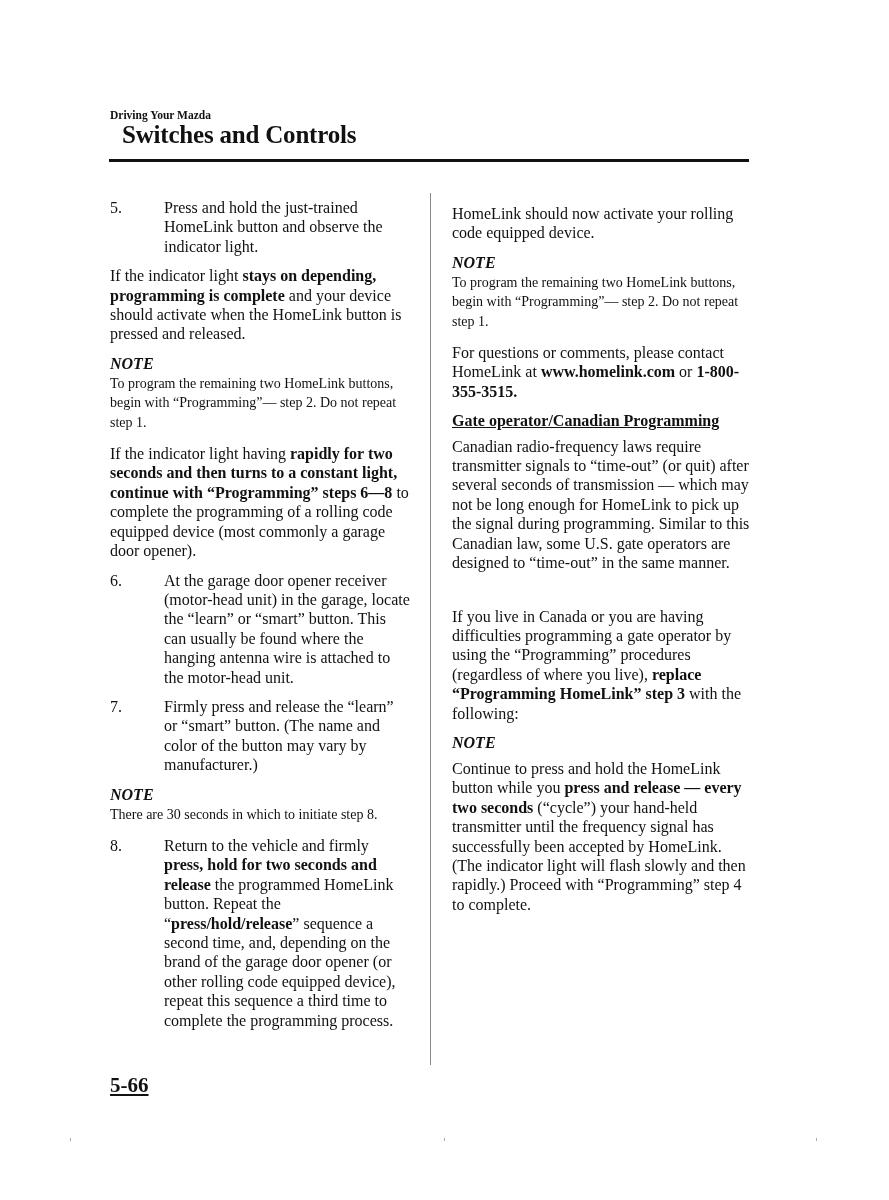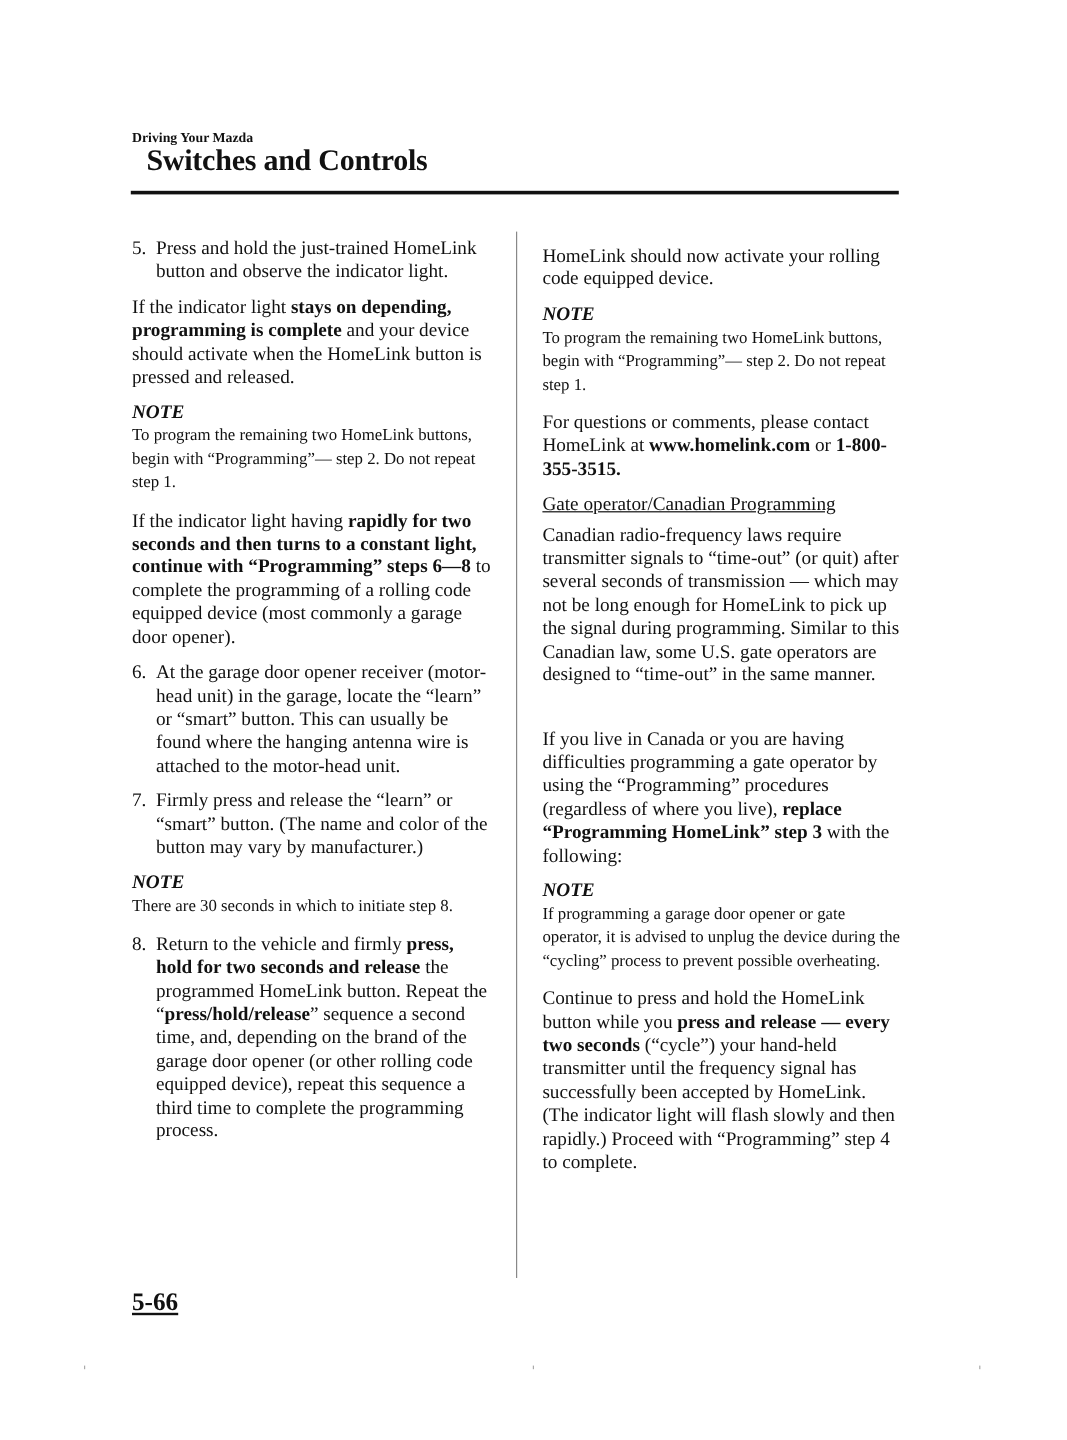--- a/index.html
+++ b/index.html
@@ -8,25 +8,25 @@
   .section-label { position: absolute; left: 110px; top: 109px; font-size: 11.5px; font-weight: bold; }
   .page-title { position: absolute; left: 110px; top: 121px; font-size: 25px; font-weight: bold; letter-spacing: -0.2px; margin-left: 12px; }
   .title-rule { position: absolute; left: 109px; top: 159px; width: 640px; height: 3px; background: #111; }
   .col { position: absolute; top: 198px; font-size: 16px; line-height: 19.4px; }
   .col-left { left: 110px; width: 300px; }
   .col-right { left: 452px; width: 300px; }
   .divider { position: absolute; left: 430px; top: 193px; width: 1px; height: 872px; background: #888; }
   p { margin: 6px 0 10px 0; }
   .step { display: flex; margin: 0 0 10px 0; }
   .step-num { width: 20px; flex: none; }
-  .step-body { flex: 1; }
+  .step-body { flex: 1; margin-left: 34px; }
   .note-head { font-weight: bold; font-style: italic; font-size: 16px; margin: 0; line-height: 20px; }
   .note-body { font-size: 14px; line-height: 19.4px; margin: 0 0 12px 0; }
   b { font-weight: bold; }
-  .subhead { font-weight: normal; text-decoration: underline; margin: 0 0 6px 0; }
+  .subhead { font-weight: bold; text-decoration: underline; margin: 0 0 6px 0; }
   .gap { height: 18px; }
   .page-num { position: absolute; left: 110px; top: 1073px; font-size: 21px; font-weight: bold; text-decoration: underline; }
   .crop-dot { position: absolute; width: 1px; height: 3px; background: #aaa; top: 1138px; }
 </style>
 </head>
 <body>
 
 <div class="section-label">Driving Your Mazda</div>
 <div class="page-title">Switches and Controls</div>
 <div class="title-rule"></div>
@@ -68,21 +68,20 @@
     <p class="note-head">NOTE</p>
     <p class="note-body">To program the remaining two HomeLink buttons, begin with “Programming”— step 2. Do not repeat step 1.</p>
   </div>
   <p><span>For questions or comments, please contact HomeLink at </span><b>www.homelink.com</b><span> or </span><b>1-800-355-3515.</b></p>
   <p class="subhead">Gate operator/Canadian Programming</p>
   <p>Canadian radio-frequency laws require transmitter signals to “time-out” (or quit) after several seconds of transmission — which may not be long enough for HomeLink to pick up the signal during programming. Similar to this Canadian law, some U.S. gate operators are designed to “time-out” in the same manner.</p>
   <div class="gap"></div>
   <p><span>If you live in Canada or you are having difficulties programming a gate operator by using the “Programming” procedures (regardless of where you live), </span><b>replace “Programming HomeLink” step 3</b><span> with the following:</span></p>
   <div>
     <p class="note-head">NOTE</p>
-    <p class="note-body">If programming a garage door opener or gate operator, it is advised to unplug the device during the “cycling” process to prevent possible overheating.</p>
   </div>
   <p><span>Continue to press and hold the HomeLink button while you </span><b>press and release — every two seconds</b><span> (“cycle”) your hand-held transmitter until the frequency signal has successfully been accepted by HomeLink. (The indicator light will flash slowly and then rapidly.) Proceed with “Programming” step 4 to complete.</span></p>
 </div>
 
 <div class="page-num">5-66</div>
 <div class="crop-dot" style="left:70px"></div>
 <div class="crop-dot" style="left:444px"></div>
 <div class="crop-dot" style="left:816px"></div>
 
 </body></html>

